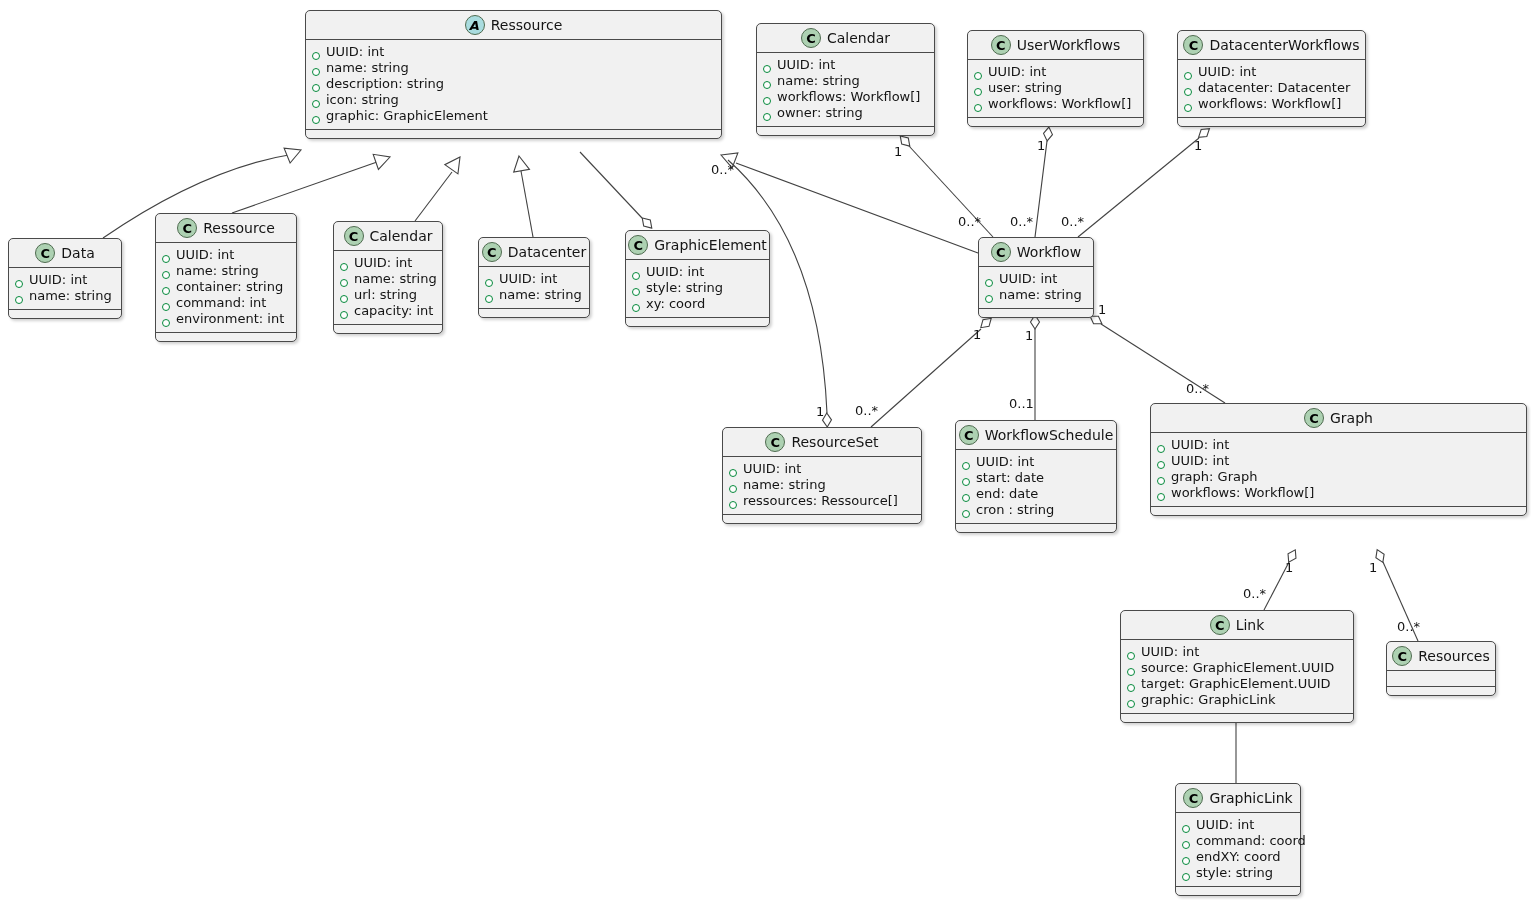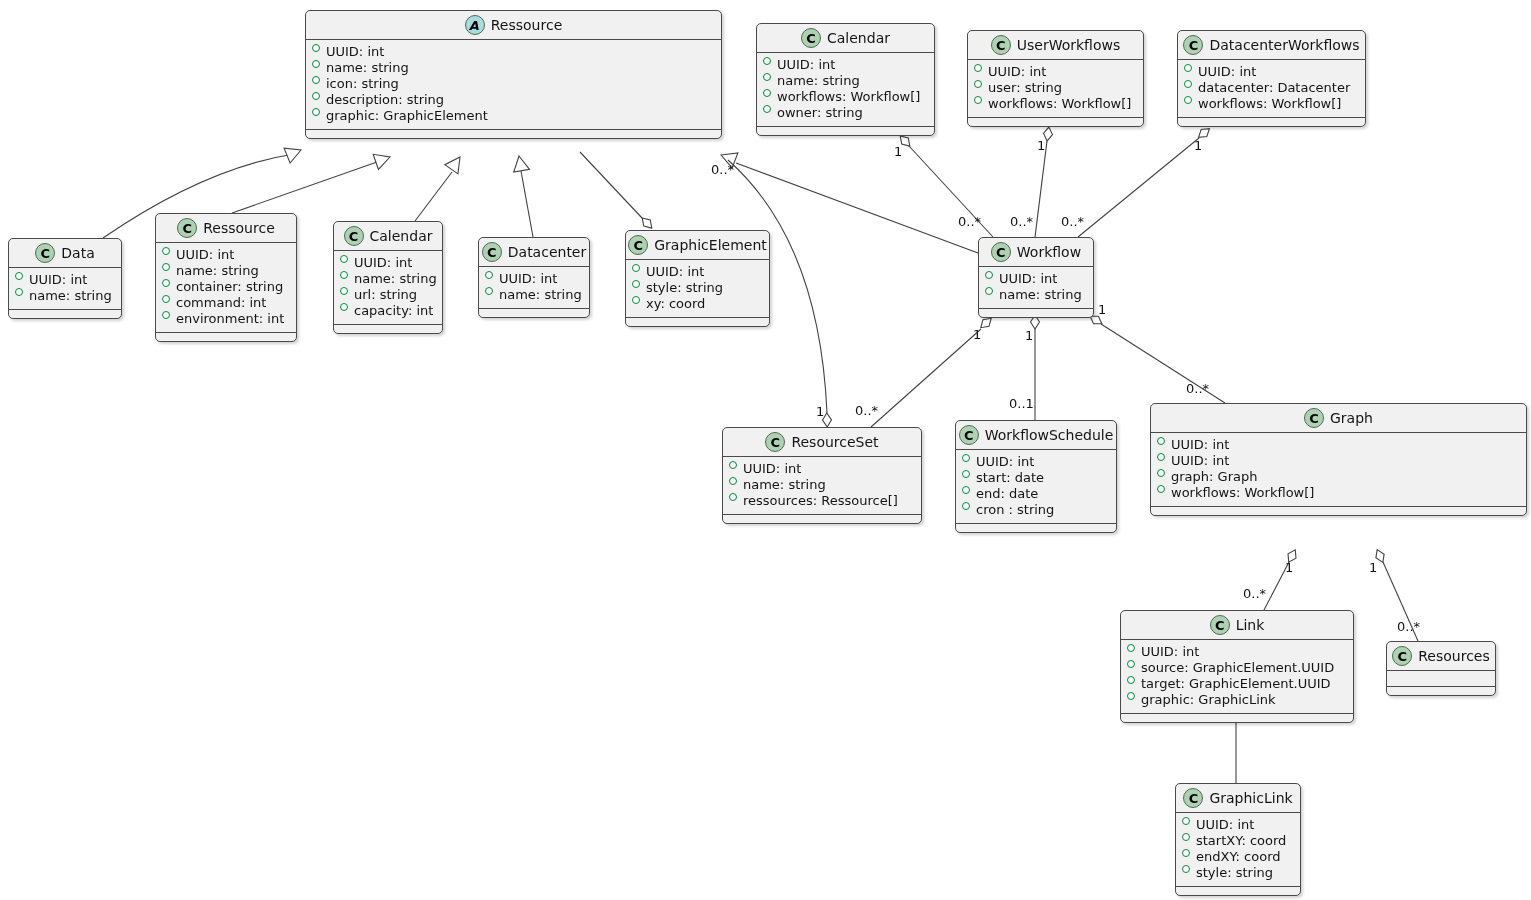--- a/index.html
+++ b/index.html
@@ -9,21 +9,21 @@
   #class-layer{position:absolute;left:0;top:0;width:100%;height:100%;z-index:2;pointer-events:none;}
   .uml-class{position:absolute;background:#f1f1f1;border:1px solid #4a4a4a;border-radius:5px;
              box-shadow:2px 2px 3px rgba(0,0,0,.18);color:#141414;}
   .uml-title{display:flex;align-items:center;justify-content:center;gap:6px;padding:4px 8px;
              font-size:14px;white-space:nowrap;}
   .uml-title.abstract .uml-name{}
   .badge{width:20px;height:20px;border-radius:50%;border:1px solid #4f6b50;box-sizing:border-box;
          display:flex;align-items:center;justify-content:center;font-weight:bold;font-size:13px;
          flex:0 0 20px;color:#000;}
   .attrs{border-top:1px solid #4a4a4a;padding:4px 6px 5px 6px;min-height:6px;}
-  .attr{display:flex;align-items:flex-start;gap:6px;font-size:13px;line-height:16px;white-space:nowrap;}
+  .attr{display:flex;align-items:flex-end;gap:6px;font-size:13px;line-height:16px;white-space:nowrap;}
   .bullet{width:6px;height:6px;border:1px solid #068a3c;border-radius:50%;flex:0 0 6px;background:#fdfdfd;}
   .methods{border-top:1px solid #4a4a4a;height:8px;}
   .edge-label{font-size:13px;fill:#141414;font-family:"DejaVu Sans","Liberation Sans",sans-serif;}
 </style>
 </head>
 <body>
 
 <div id="canvas">
   <svg id="edge-layer" width="1531" height="900" viewBox="0 0 1531 900">
       <g>
@@ -118,28 +118,28 @@
           <div class="attr">
             <span class="bullet"></span>
             <span>UUID: int</span>
           </div>
           <div class="attr">
             <span class="bullet"></span>
             <span>name: string</span>
           </div>
           <div class="attr">
             <span class="bullet"></span>
+            <span>description: string</span>
+          </div>
+          <div class="attr">
+            <span class="bullet"></span>
             <span>icon: string</span>
           </div>
           <div class="attr">
             <span class="bullet"></span>
-            <span>description: string</span>
-          </div>
-          <div class="attr">
-            <span class="bullet"></span>
             <span>graphic: GraphicElement</span>
           </div>
         </div>
         <div class="methods"></div>
       </div>
       <div class="uml-class" style="left: 756px; top: 23px; width: 177px;">
         <div class="uml-title">
           <span class="badge" style="background: rgb(173, 209, 178);">C</span>
           <span class="uml-name">Calendar</span>
         </div>
@@ -440,21 +440,21 @@
           <span class="badge" style="background: rgb(173, 209, 178);">C</span>
           <span class="uml-name">GraphicLink</span>
         </div>
         <div class="attrs">
           <div class="attr">
             <span class="bullet"></span>
             <span>UUID: int</span>
           </div>
           <div class="attr">
             <span class="bullet"></span>
-            <span>startXY: coord</span>
+            <span>command: coord</span>
           </div>
           <div class="attr">
             <span class="bullet"></span>
             <span>endXY: coord</span>
           </div>
           <div class="attr">
             <span class="bullet"></span>
             <span>style: string</span>
           </div>
         </div>

